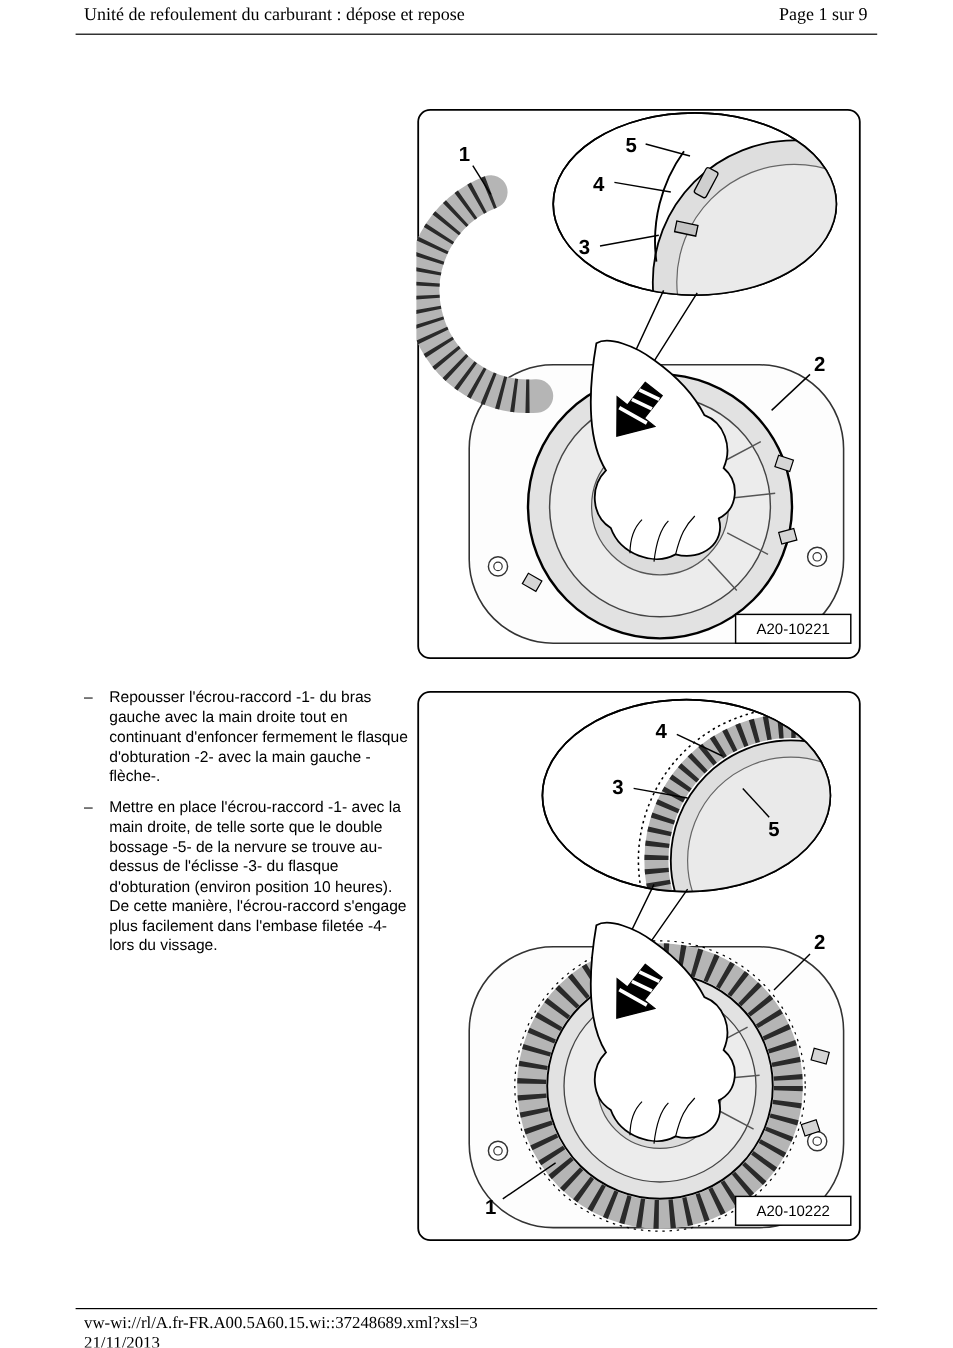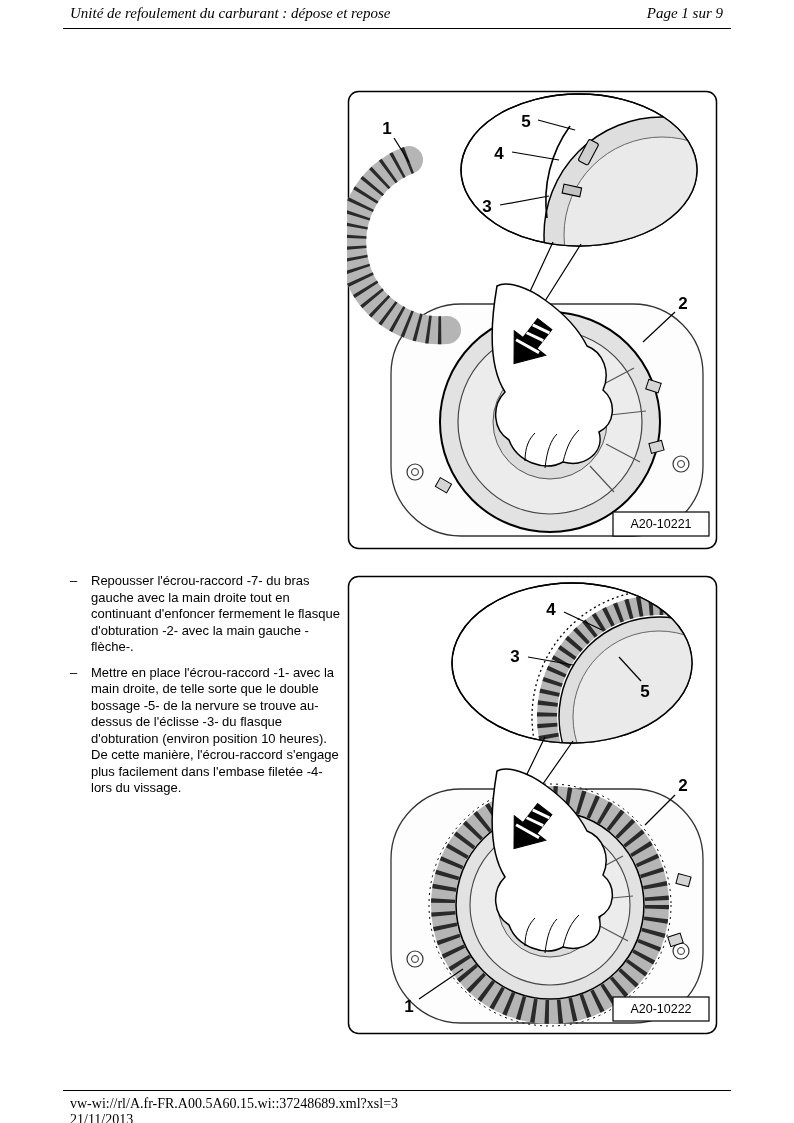--- a/index.html
+++ b/index.html
@@ -9,21 +9,20 @@
     font-family:"Liberation Serif", serif; color:#000;
     overflow:hidden;
   }
   .page { position:absolute; inset:0; background:#fff; }
 
   .header {
     position:absolute; left:63px; right:63px; top:4px;
     display:flex; justify-content:space-between; align-items:flex-end;
     font-size:15px; border-bottom:1.2px solid #000;
     padding:1px 8px 6px 7px;
-    font-style:italic;
   }
   .footer {
     position:absolute; left:63px; right:63px; top:1090px;
     display:flex; justify-content:flex-start; align-items:flex-start;
     font-size:14px; border-top:1.2px solid #000;
     padding:5px 2px 0 7px;
     flex-direction:column;
   }
 
   .figure { position:absolute; width:371px; height:460px; }
@@ -133,21 +132,21 @@
       <g>
         <rect x="266" y="422" width="96" height="24" fill="#fff" stroke="#000" stroke-width="1.2"></rect>
         <text class="figlabel" x="314" y="438" text-anchor="middle">A20-10221</text>
       </g>
     </svg>
   </div>
 
   <div class="textcol">
     <div class="bullet">
       <span class="marker">–</span>
-      <span class="btext">Repousser l'écrou-raccord -7- du bras gauche avec la main droite tout en continuant d'enfoncer fermement le flasque d'obturation -2- avec la main gauche -flèche-.</span>
+      <span class="btext">Repousser l'écrou-raccord -1- du bras gauche avec la main droite tout en continuant d'enfoncer fermement le flasque d'obturation -2- avec la main gauche -flèche-.</span>
     </div>
     <div class="bullet">
       <span class="marker">–</span>
       <span class="btext">Mettre en place l'écrou-raccord -1- avec la main droite, de telle sorte que le double bossage -5- de la nervure se trouve au-dessus de l'éclisse -3- du flasque d'obturation (environ position 10 heures). De cette manière, l'écrou-raccord s'engage plus facilement dans l'embase filetée -4- lors du vissage.</span>
     </div>
   </div>
 
   <div class="figure" id="figure-2">
     <svg viewBox="0 0 371 460" width="371" height="460">
       <defs>

